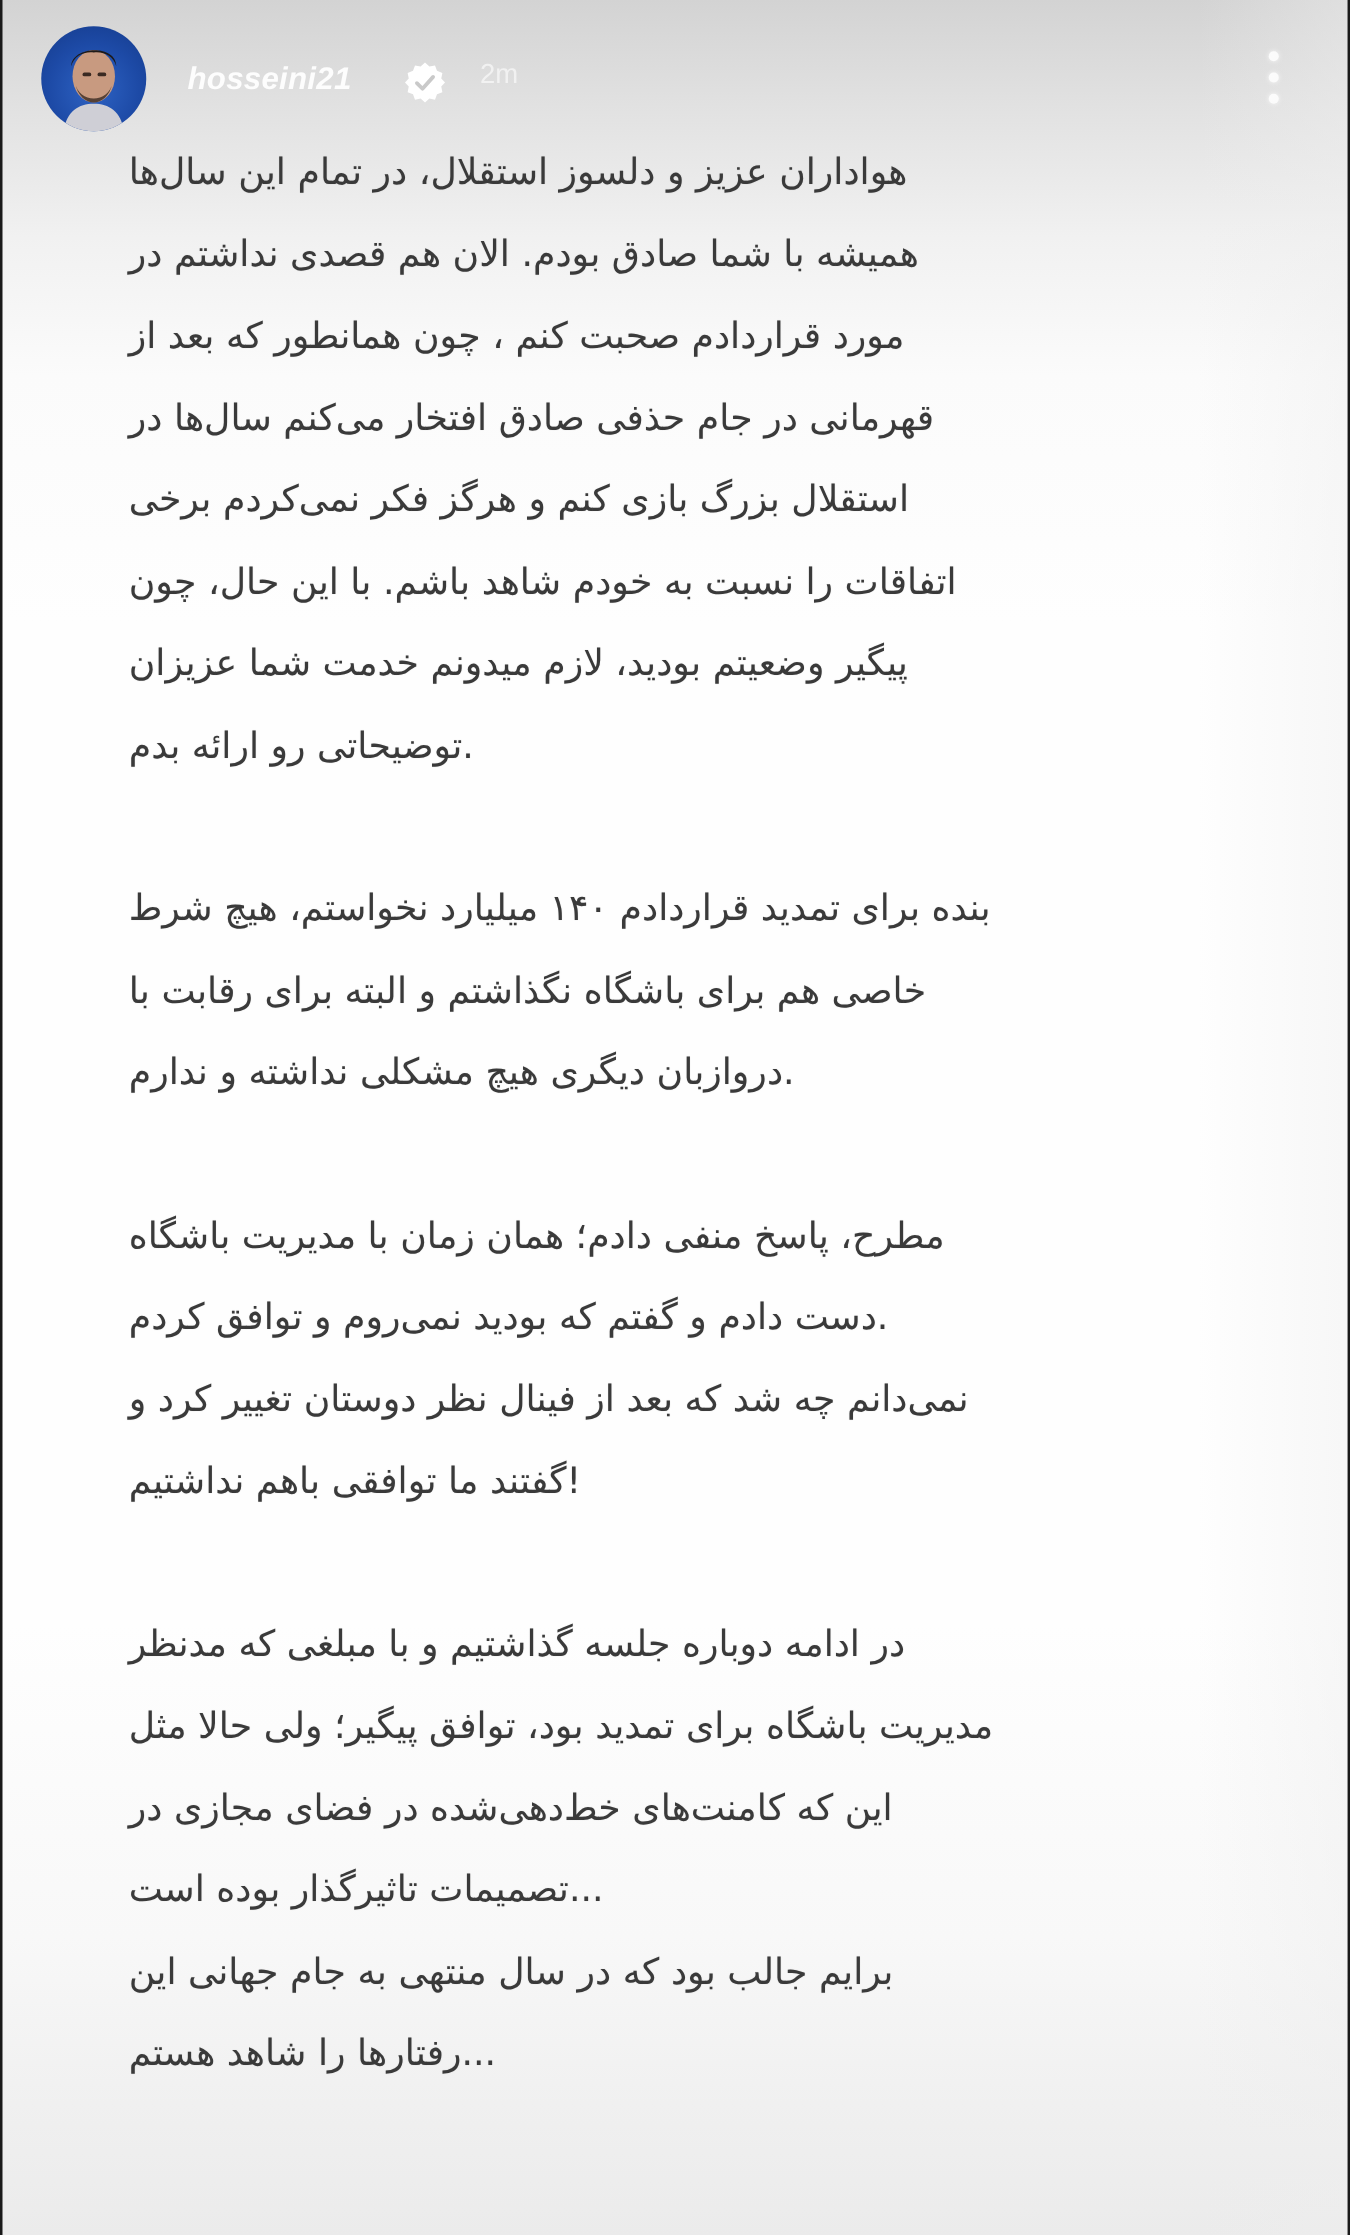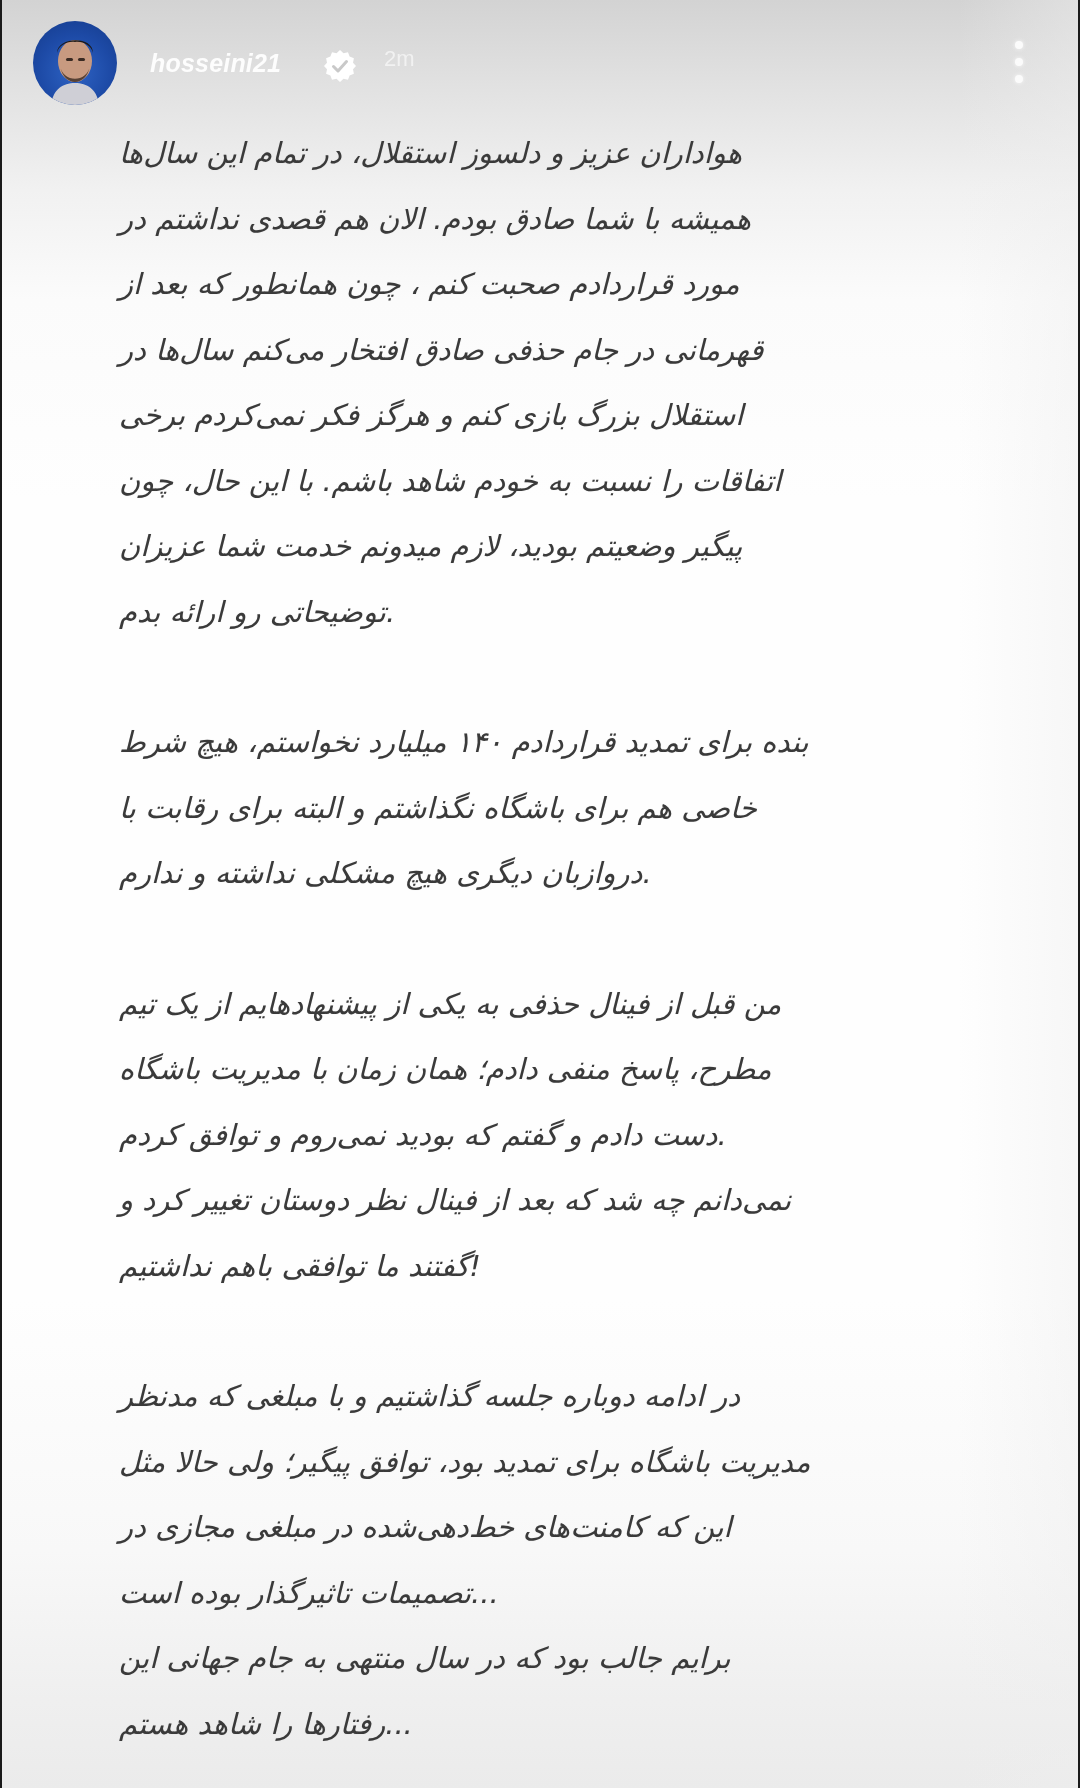--- a/index.html
+++ b/index.html
@@ -55,21 +55,21 @@
     width: 8px; height: 8px; border-radius: 50%; background: #ffffff;
     box-shadow: 0 0 4px rgba(255,255,255,0.9);
   }
   .story-text {
     position: absolute; left: 101px; top: 105px; width: 880px;
     font-family: "DejaVu Sans", sans-serif;
     font-size: 29px; line-height: 65.5px;
     color: #3a3a3a;
     text-shadow: 0 0 1px rgba(0,0,0,0.15);
   }
-  .paragraph { margin: 16px; font-style: italic; }
+  .paragraph { margin: 0; }
   .paragraph + .paragraph { margin-top: 65px; }
   .line {
     display: block; white-space: nowrap;
     direction: ltr; unicode-bidi: plaintext; text-align: left;
   }
 </style>
 </head>
 <body>
 
 <div class="frame">
@@ -110,29 +110,28 @@
       <span class="line">اتفاقات را نسبت به خودم شاهد باشم. با این حال، چون</span>
       <span class="line">پیگیر وضعیتم بودید، لازم میدونم خدمت شما عزیزان</span>
       <span class="line">.توضیحاتی رو ارائه بدم</span>
     </p>
     <p class="paragraph">
       <span class="line">بنده برای تمدید قراردادم ۱۴۰ میلیارد نخواستم، هیچ شرط</span>
       <span class="line">خاصی هم برای باشگاه نگذاشتم و البته برای رقابت با</span>
       <span class="line">.دروازبان دیگری هیچ مشکلی نداشته و ندارم</span>
     </p>
     <p class="paragraph">
-      <span class="line">من قبل از فینال حذفی به یکی از پیشنهادهایم از یک تیم</span>
       <span class="line">مطرح، پاسخ منفی دادم؛ همان زمان با مدیریت باشگاه</span>
       <span class="line">.دست دادم و گفتم که بودید نمی‌روم و توافق کردم</span>
       <span class="line">نمی‌دانم چه شد که بعد از فینال نظر دوستان تغییر کرد و</span>
       <span class="line">!گفتند ما توافقی باهم نداشتیم</span>
     </p>
     <p class="paragraph">
       <span class="line">در ادامه دوباره جلسه گذاشتیم و با مبلغی که مدنظر</span>
       <span class="line">مدیریت باشگاه برای تمدید بود، توافق پیگیر؛ ولی حالا مثل</span>
-      <span class="line">این که کامنت‌های خط‌دهی‌شده در مبلغی مجازی در</span>
+      <span class="line">این که کامنت‌های خط‌دهی‌شده در فضای مجازی در</span>
       <span class="line">...تصمیمات تاثیرگذار بوده است</span>
       <span class="line">برایم جالب بود که در سال منتهی به جام جهانی این</span>
       <span class="line">...رفتارها را شاهد هستم</span>
     </p>
   </div>
 
 </div>
 
 </body></html>

